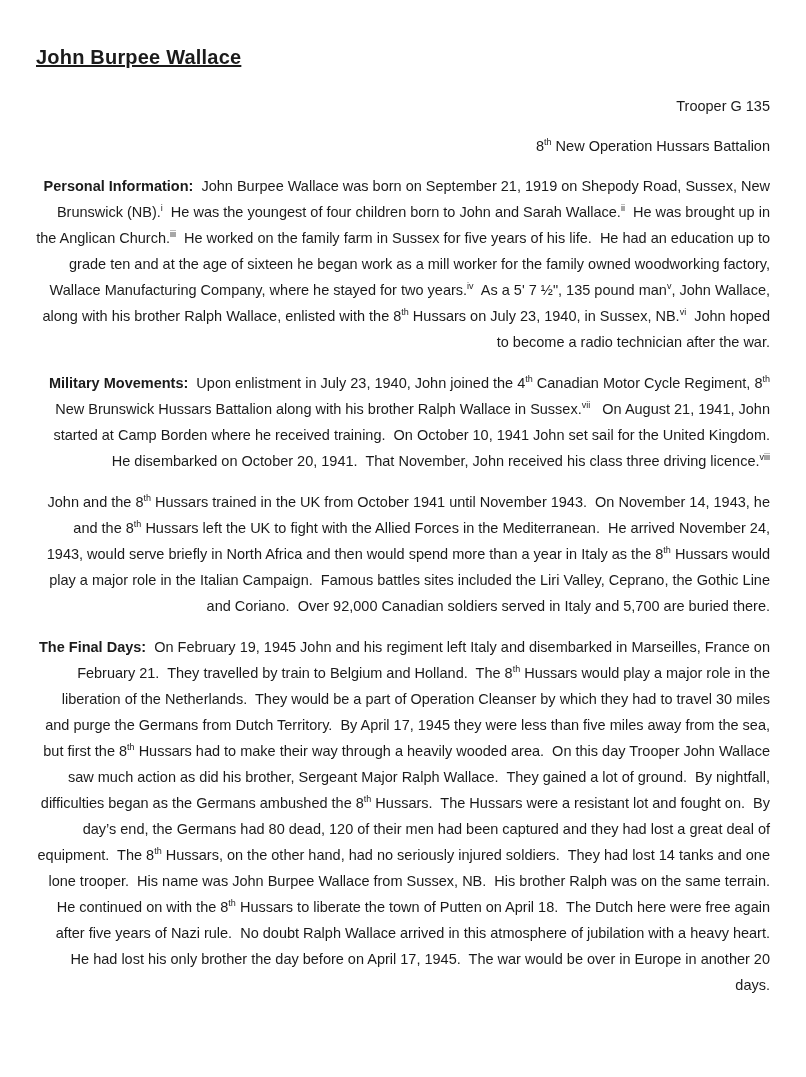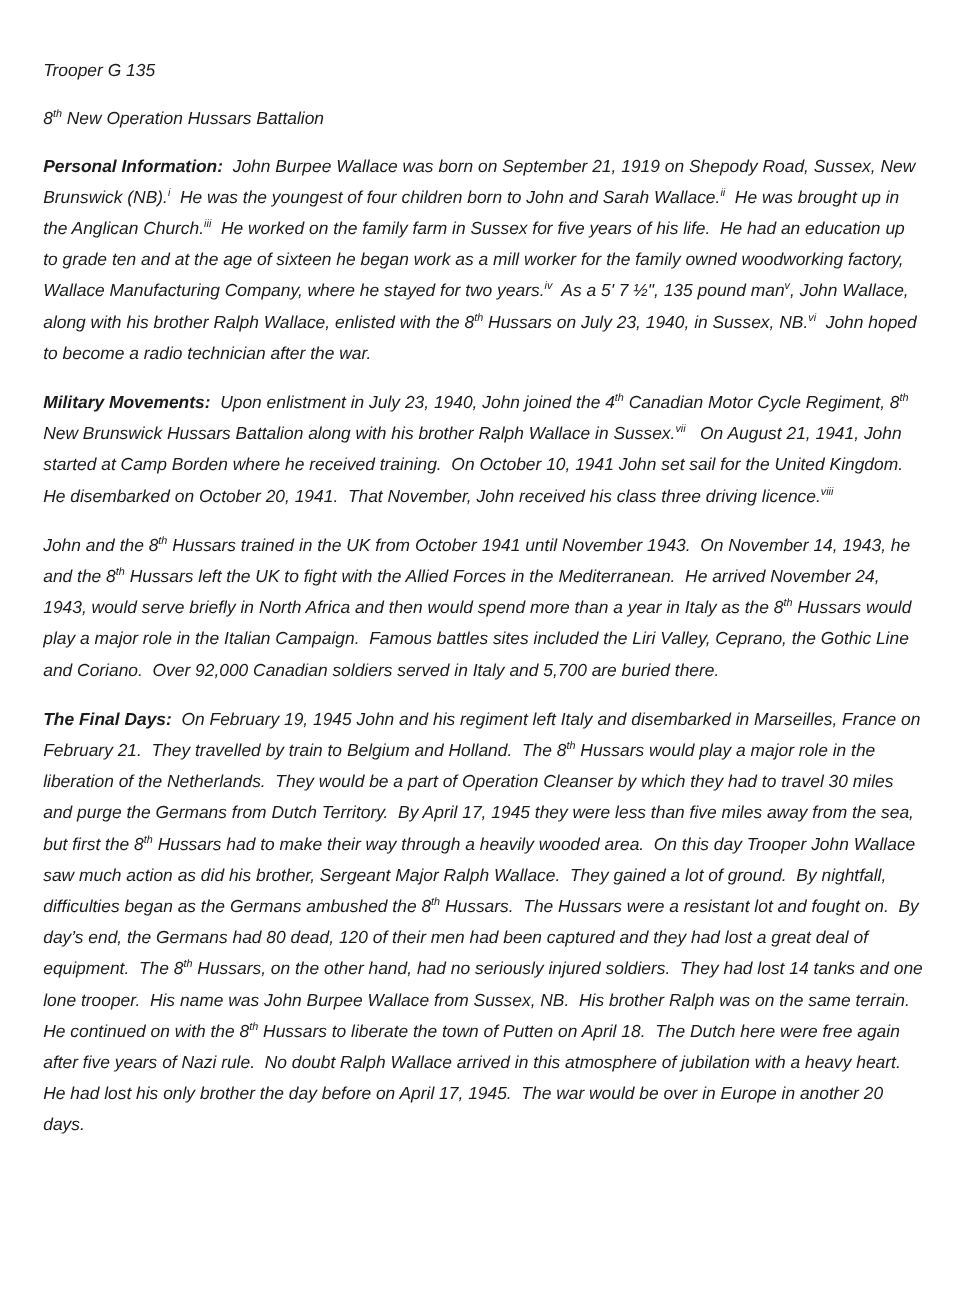--- a/index.html
+++ b/index.html
@@ -22,39 +22,39 @@
     font-weight: bold;
     text-decoration: underline;
     margin: 0 0 24px 0;
     letter-spacing: 0.2px;
   }
   .line, .para {
     font-size: 14.5px;
     line-height: 26px;
     margin: 0 0 14px 0;
     white-space: pre-wrap;
-    text-align: left;
-    font-style: italic;
+    text-align: right;
   }
   .para {
     margin-bottom: 15px;
   }
   .bold {
     font-weight: bold;
   }
   sup {
     font-size: 9px;
     line-height: 0;
     vertical-align: super;
   }
 </style>
 </head>
 <body>
 
 <div class="page">
+  <h1 class="doc-title">John Burpee Wallace</h1>
 
   <p class="line"><span>Trooper G 135</span></p>
 
   <p class="line"><span>8</span><sup>th</sup><span> New Operation Hussars Battalion</span></p>
 
   <p class="para"><span class="bold">Personal Information:</span><span>  John Burpee Wallace was born on September 21, 1919 on Shepody Road, Sussex, New Brunswick (NB).</span><sup>i</sup><span>  He was the youngest of four children born to John and Sarah Wallace.</span><sup>ii</sup><span>  He was brought up in the Anglican Church.</span><sup>iii</sup><span>  He worked on the family farm in Sussex for five years of his life.  He had an education up to grade ten and at the age of sixteen he began work as a mill worker for the family owned woodworking factory, Wallace Manufacturing Company, where he stayed for two years.</span><sup>iv</sup><span>  As a 5' 7 ½", 135 pound man</span><sup>v</sup><span>, John Wallace, along with his brother Ralph Wallace, enlisted with the 8</span><sup>th</sup><span> Hussars on July 23, 1940, in Sussex, NB.</span><sup>vi</sup><span>  John hoped to become a radio technician after the war.</span></p>
 
   <p class="para"><span class="bold">Military Movements:</span><span>  Upon enlistment in July 23, 1940, John joined the 4</span><sup>th</sup><span> Canadian Motor Cycle Regiment, 8</span><sup>th</sup><span> New Brunswick Hussars Battalion along with his brother Ralph Wallace in Sussex.</span><sup>vii</sup><span>   On August 21, 1941, John started at Camp Borden where he received training.  On October 10, 1941 John set sail for the United Kingdom.  He disembarked on October 20, 1941.  That November, John received his class three driving licence.</span><sup>viii</sup></p>
 
   <p class="para"><span>John and the 8</span><sup>th</sup><span> Hussars trained in the UK from October 1941 until November 1943.  On November 14, 1943, he and the 8</span><sup>th</sup><span> Hussars left the UK to fight with the Allied Forces in the Mediterranean.  He arrived November 24, 1943, would serve briefly in North Africa and then would spend more than a year in Italy as the 8</span><sup>th</sup><span> Hussars would play a major role in the Italian Campaign.  Famous battles sites included the Liri Valley, Ceprano, the Gothic Line and Coriano.  Over 92,000 Canadian soldiers served in Italy and 5,700 are buried there.</span></p>

